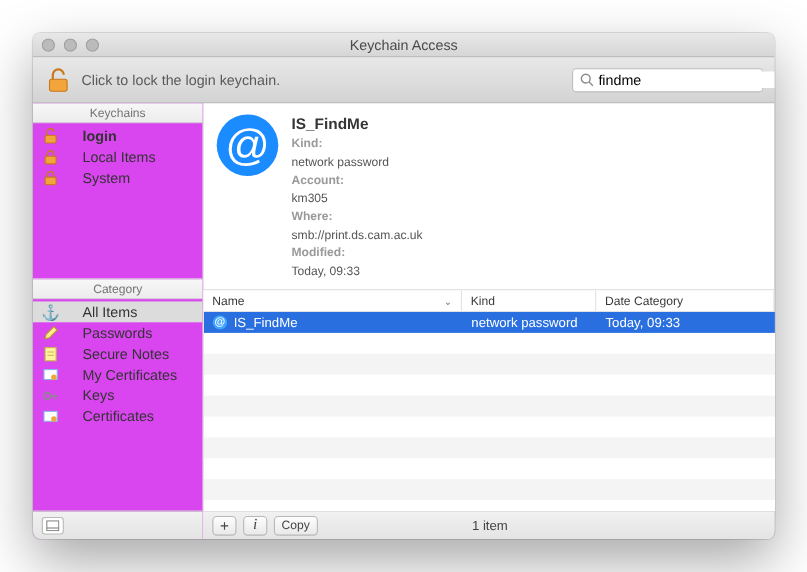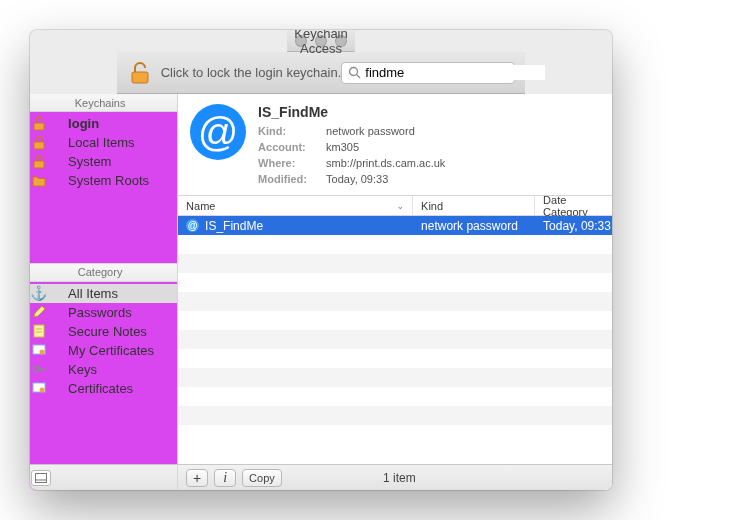--- a/index.html
+++ b/index.html
@@ -1,20 +1,20 @@
 <!DOCTYPE html>
 <html><head>
 <meta charset="utf-8">
 <style>
   * { box-sizing: border-box; margin: 0; padding: 0; }
   body { font-family: -apple-system, "Helvetica Neue", Arial, sans-serif; font-size: 13px; color: #333; background:#fff; }
   .window {
-    width: 582px; height: 460px; margin: 30px; border-radius: 7px;
+    width: 674px; height: 460px; margin: 30px; border-radius: 7px;
     box-shadow: 0 20px 50px rgba(0,0,0,0.35), 0 0 0 1px rgba(0,0,0,0.12);
-    background: #ececec; overflow: hidden; display: flex; flex-direction: column; align-items: center;
+    background: #ececec; overflow: hidden; display: flex; flex-direction: column;
   }
   .titlebar {
     height: 22px; display:flex; align-items:center; padding: 0 8px;
     background: linear-gradient(#e8e8e8,#d6d6d6);
     border-bottom: 1px solid #b8b8b8; position: relative;
   }
   .dots { display:flex; gap:8px; }
   .dot { width:12px; height:12px; border-radius:50%; background:#bbb; border:1px solid rgba(0,0,0,0.15); }
   .title { position:absolute; left:0; right:0; text-align:center; font-size:13px; color:#4a4a4a; }
   .toolbar {
@@ -41,21 +41,21 @@
   .sitem .ico { width:16px; height:16px; display:flex; align-items:center; justify-content:center; }
   .sitem.bold { font-weight:700; }
   .sitem.sel { background:#dcdcdc; }
   .sdiv { border-top:1px solid #d6d6d6; margin:6px 0 0; }
 
   .main { flex:1; display:flex; flex-direction:column; min-width:0; background:#fff; }
   .detail { display:flex; gap:12px; padding:10px 12px 8px; border-bottom:1px solid #d6d6d6; }
   .bigicon { width:56px; height:56px; border-radius:50%; background:#1a8cff;
     display:flex; align-items:center; justify-content:center; color:#fff; font-size:40px; font-weight:500; }
   .meta h2 { font-size:14px; font-weight:600; color:#353535; margin-bottom:3px; }
-  .kv { display:flex; gap:16px; font-size:11px; line-height:16px; }
+  .kv { display:flex; gap:1px; font-size:11px; line-height:16px;flex-direction:column; }
   .kv .k { color:#9a9a9a; font-weight:600; min-width:52px; }
   .kv .v { color:#555; }
 
   .thead { height:20px; display:flex; background:#fff; border-bottom:1px solid #d6d6d6; font-size:11px; color:#3a3a3a; }
   .th { display:flex; align-items:center; padding:0 8px; border-right:1px solid #e3e3e3; }
   .th.name { flex:0 0 235px; justify-content:space-between; }
   .th.kind { flex:0 0 122px; }
   .th.date { flex:1; }
   .sortcaret { color:#7a7a7a; font-size:9px; }
 
@@ -139,28 +139,20 @@
           </div>
           <div class="sitem">
             <span class="ico">
               <svg width="16" height="16" viewBox="0 0 16 16">
                 <rect x="3" y="7" width="10" height="7" rx="1.5" fill="#f2a53a" stroke="#c8781a"></rect>
                 <path d="M5 7V5a3 3 0 0 1 6 0v2" fill="none" stroke="#c8781a" stroke-width="1.3"></path>
               </svg>
             </span>
             <span>System</span>
           </div>
-          <div class="sitem">
-            <span class="ico">
-              <svg width="16" height="16" viewBox="0 0 16 16">
-                <path d="M2 4h4l1.5 1.5H14V13H2z" fill="#f2a53a" stroke="#c8781a"></path>
-              </svg>
-            </span>
-            <span>System Roots</span>
-          </div>
         </div>
       <div style="flex:1"></div>
       <div class="sdiv"></div>
       <div class="shdr">Category</div>
       <div class="slist" id="category-list">
           <div class="sitem sel">
             <span class="ico">
               <svg width="16" height="16" viewBox="0 0 16 16">
                 <text x="8" y="13" text-anchor="middle" font-size="14" fill="#8a8a8a">⚓</text>
               </svg>

